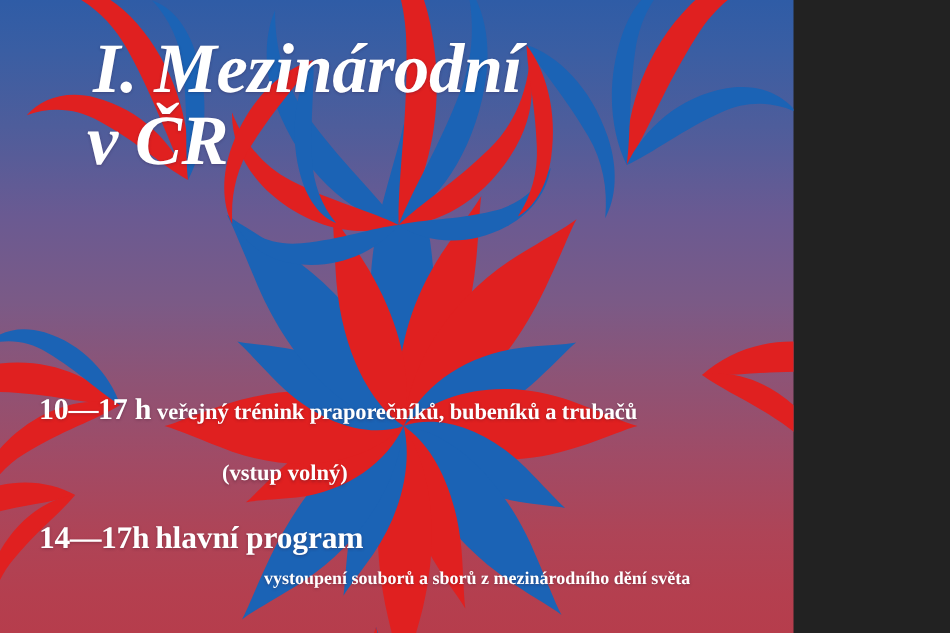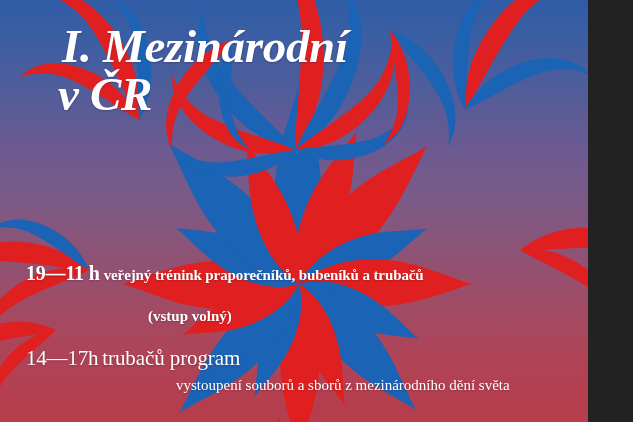--- a/index.html
+++ b/index.html
@@ -3,21 +3,21 @@
 <meta charset="utf-8">
 <title>Poster</title>
 <style>
   html, body {
     margin: 0;
     padding: 0;
     background: #222;
   }
   #poster {
     position: relative;
-    width: 588px;
+    width: 529px;
     height: 422px;
     overflow: hidden;
     font-family: "Liberation Serif", "DejaVu Serif", serif;
     background: linear-gradient(to bottom,
         #2f5ca6 0%,
         #3a5ea3 8%,
         #4e5d9b 20%,
         #6a5a92 34%,
         #7b5a86 48%,
         #8e5375 60%,
@@ -89,27 +89,27 @@
     line-height: 21px;
     margin-left: 122px;
     white-space: nowrap;
     text-shadow: 0 1px 2px rgba(60,20,40,0.35);
   }
   .prog-item.main { margin-bottom: 4px; }
   .prog-item.main .prog-time,
   .prog-item.main .prog-desc {
     font-size: 21px;
     line-height: 25px;
-    font-weight: normal;
+    font-weight: bold;
     margin-top: 24px;
   }
   .prog-cut {
     margin-left: 150px;
-    font-size: 15px;
-    font-weight: normal;
+    font-size: 12px;
+    font-weight: bold;
     line-height: 20px;
     white-space: nowrap;
     text-shadow: 0 1px 2px rgba(60,20,40,0.35);
   }
 </style>
 </head>
 <body>
 
 <div id="poster">
 
@@ -277,32 +277,32 @@
 
   <div class="title-block">
     <div class="title-line l1">I. Mezinárodní</div>
     <div class="title-line l3">v ČR</div>
   </div>
 
   <div class="programme">
 
     <div class="prog-item">
       <div class="prog-row">
-        <span class="prog-time">19—11 h</span>
+        <span class="prog-time">10—17 h</span>
         <span class="prog-desc">veřejný trénink praporečníků, bubeníků a trubačů</span>
       </div>
     </div>
 
     <div class="prog-item">
       <div class="prog-sub">(vstup volný)</div>
     </div>
 
     <div class="prog-item main">
       <div class="prog-row">
         <span class="prog-time">14—17h</span>
-        <span class="prog-desc">trubačů program</span>
+        <span class="prog-desc">hlavní program</span>
       </div>
     </div>
 
     <div class="prog-cut">vystoupení souborů a sborů z mezinárodního dění světa</div>
   </div>
 
 </div>
 
 </body></html>

